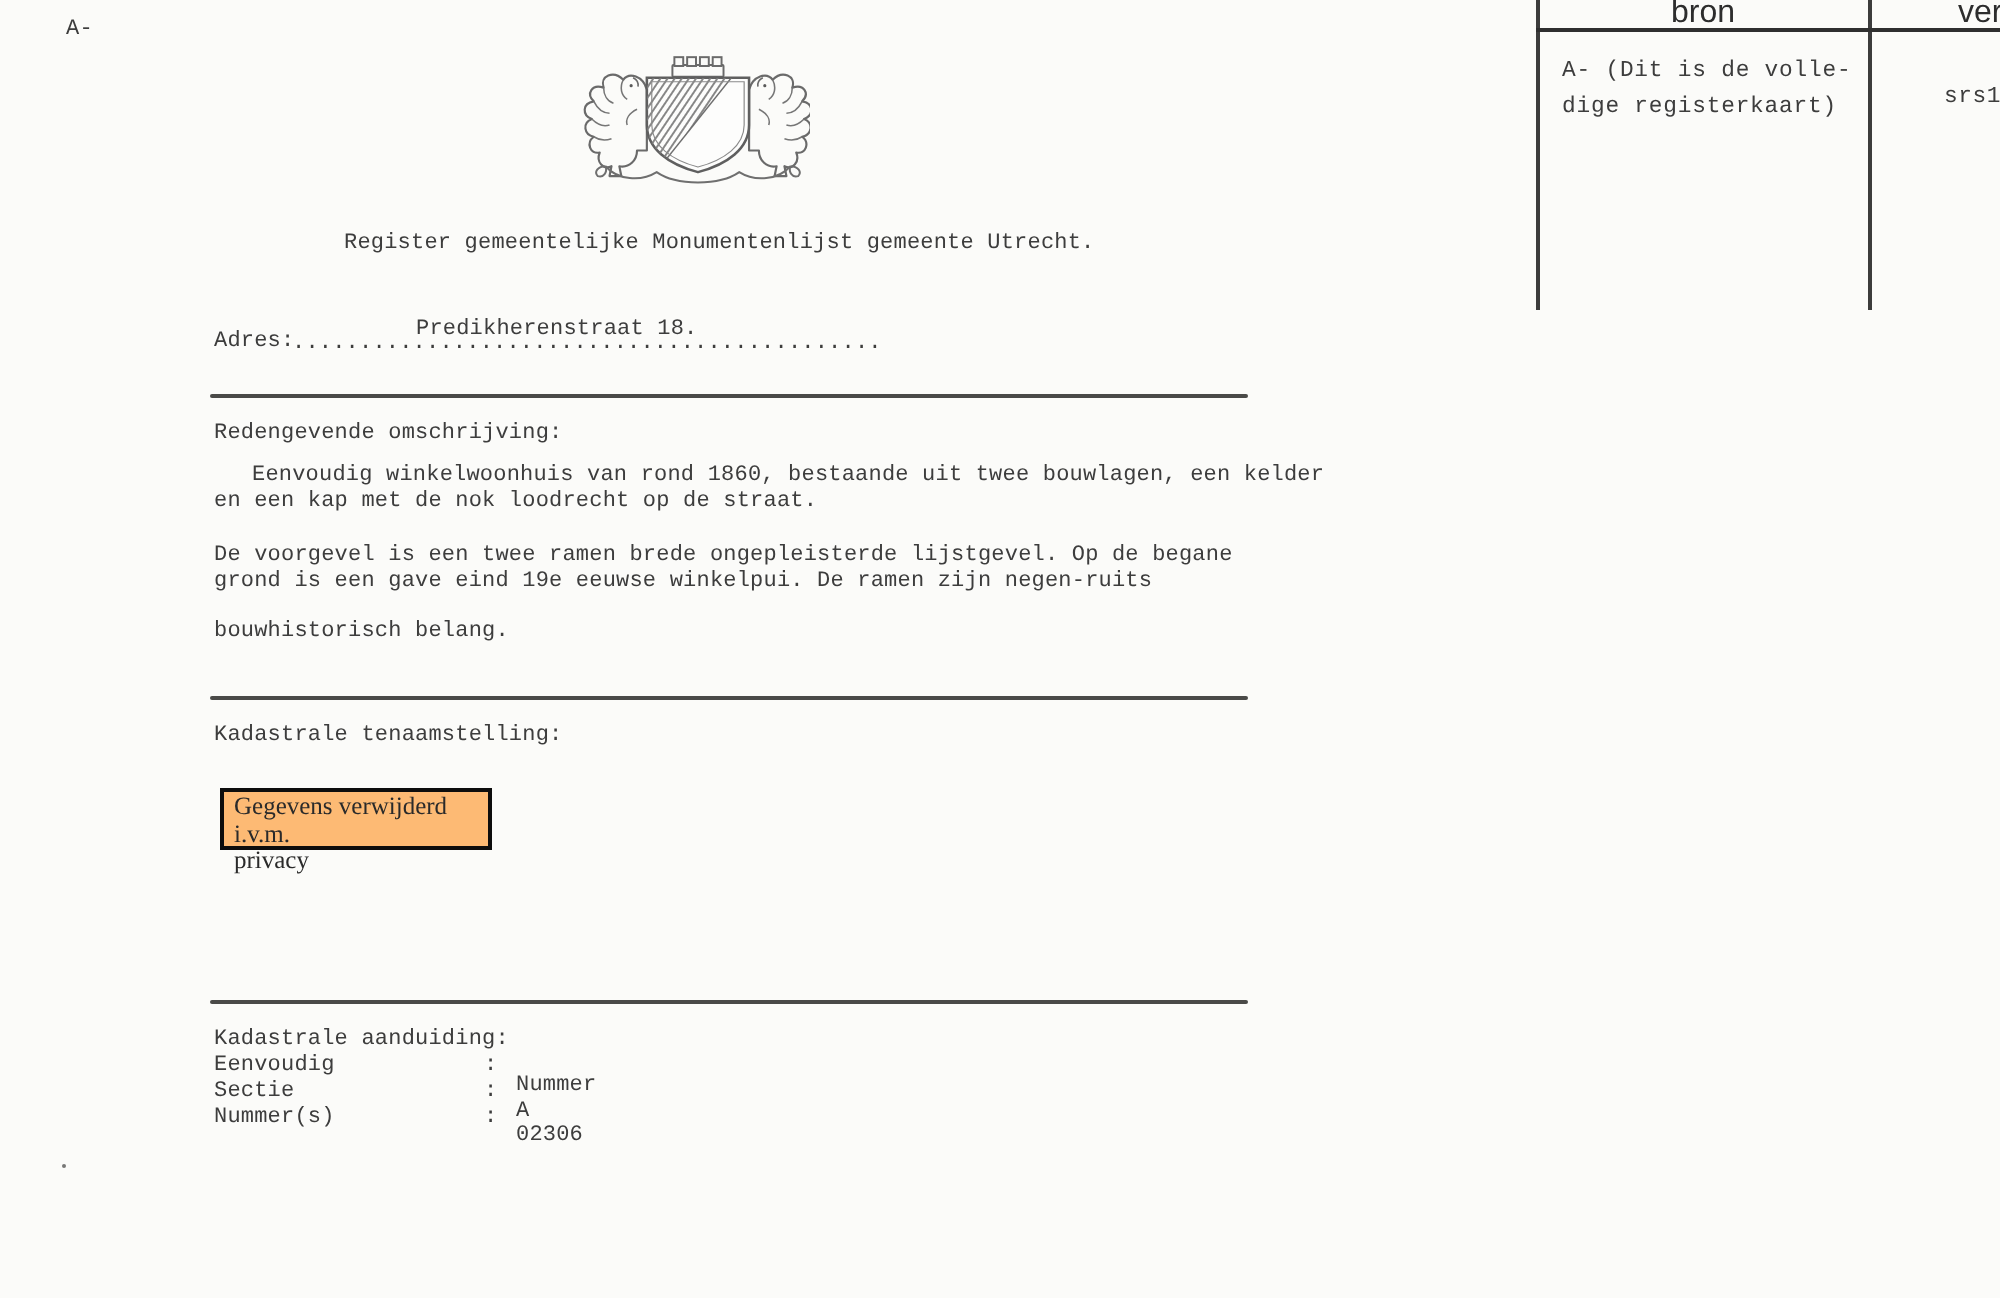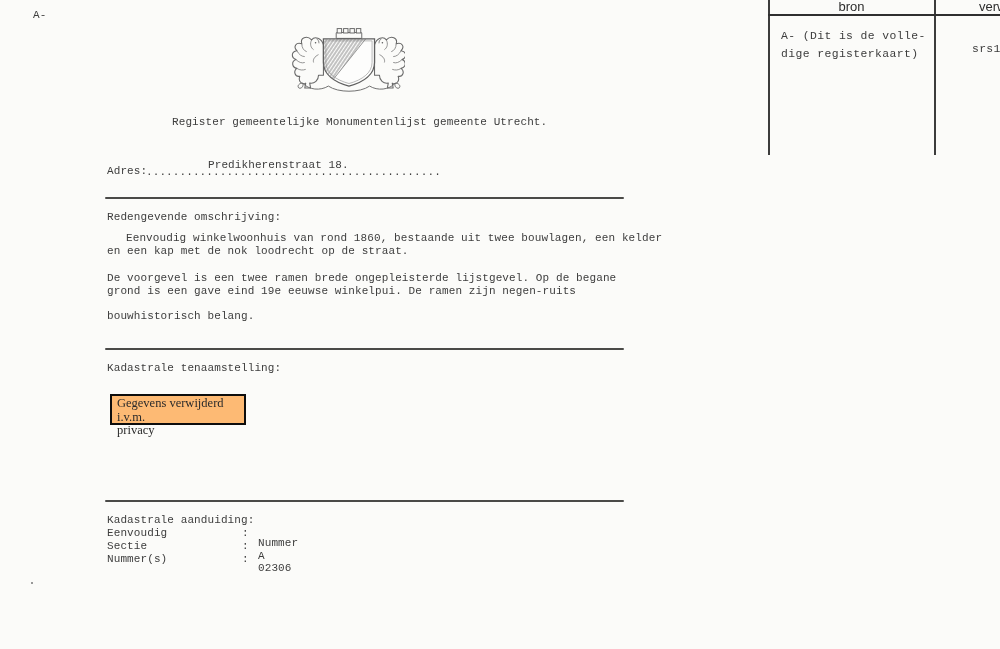--- a/index.html
+++ b/index.html
@@ -29,21 +29,21 @@
     border-radius: 1px;
   }
   
   .tbl-vline { position: absolute; width: 1.5px; background: #3c3c3c; top: 0; height: 155px; }
   .tbl-hline { position: absolute; height: 1.5px; background: #2f2f2f; top: 14px; left: 768px; width: 232px; }
   .tbl-header {
     position: absolute;
     top: 0;
     height: 14px;
     font-family: "Liberation Sans", sans-serif;
-    font-size: 13px;
+    font-size: 16px;
     color: #2d2d2d;
     text-align: center;
     line-height: 14px;
   }
   .bron-cell { font-size: 11.4px; letter-spacing: 0.4px; line-height: 18px; }
   .verwerkt-cell { font-size: 11.4px; letter-spacing: 0.3px; }
   .privacy-box {
     position: absolute;
     left: 110px;
     top: 394px;

